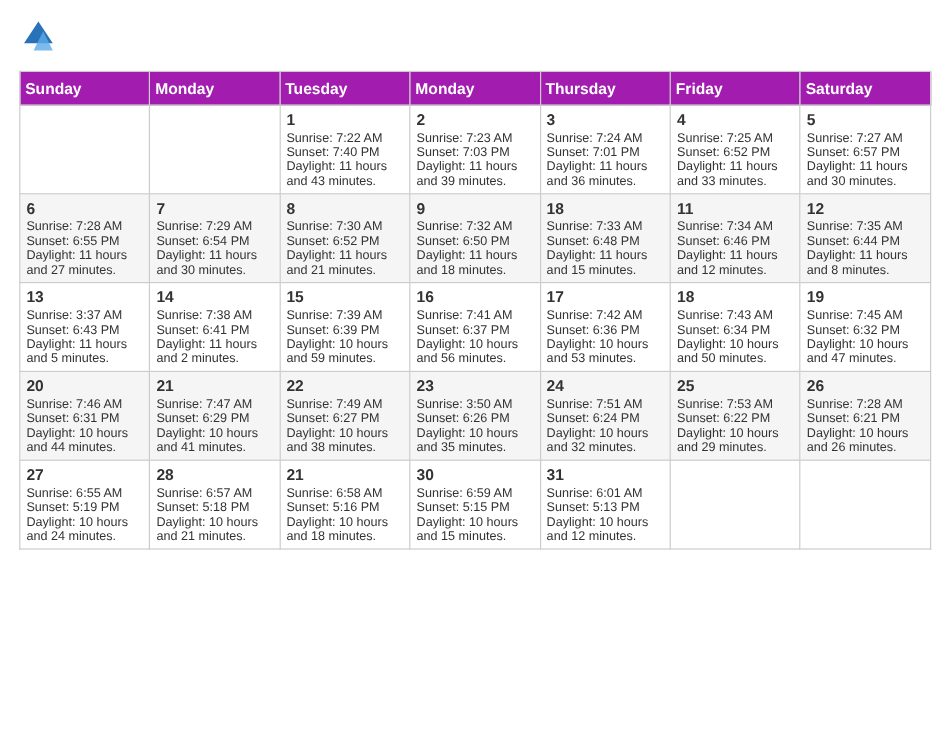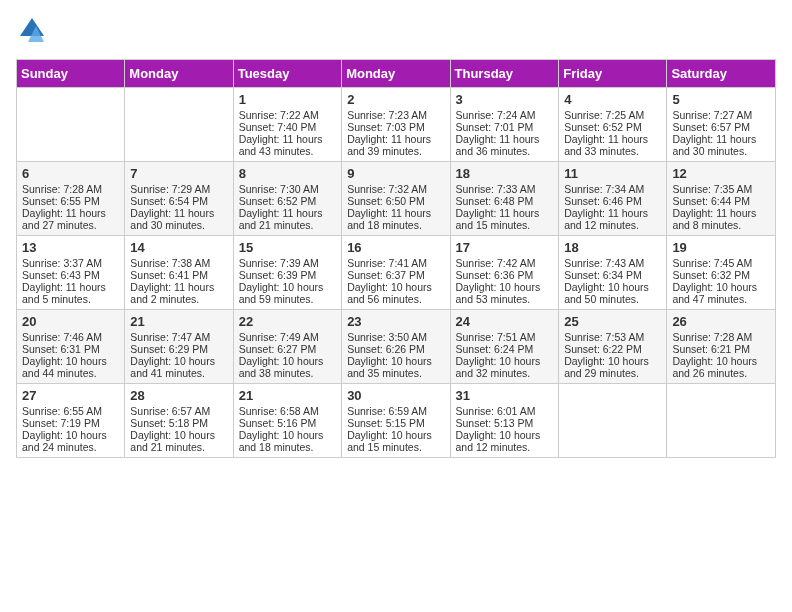--- a/index.html
+++ b/index.html
@@ -285,21 +285,21 @@
           <span class="day-num">26</span>
           <div>Sunrise: 7:28 AM</div>
           <div>Sunset: 6:21 PM</div>
           <div>Daylight: 10 hours and 26 minutes.</div>
         </td>
       </tr>
       <tr>
         <td>
           <span class="day-num">27</span>
           <div>Sunrise: 6:55 AM</div>
-          <div>Sunset: 7:19 PM</div>
+          <div>Sunset: 5:19 PM</div>
           <div>Daylight: 10 hours and 24 minutes.</div>
         </td>
         <td>
           <span class="day-num">28</span>
           <div>Sunrise: 6:57 AM</div>
           <div>Sunset: 5:18 PM</div>
           <div>Daylight: 10 hours and 21 minutes.</div>
         </td>
         <td>
           <span class="day-num">21</span>

